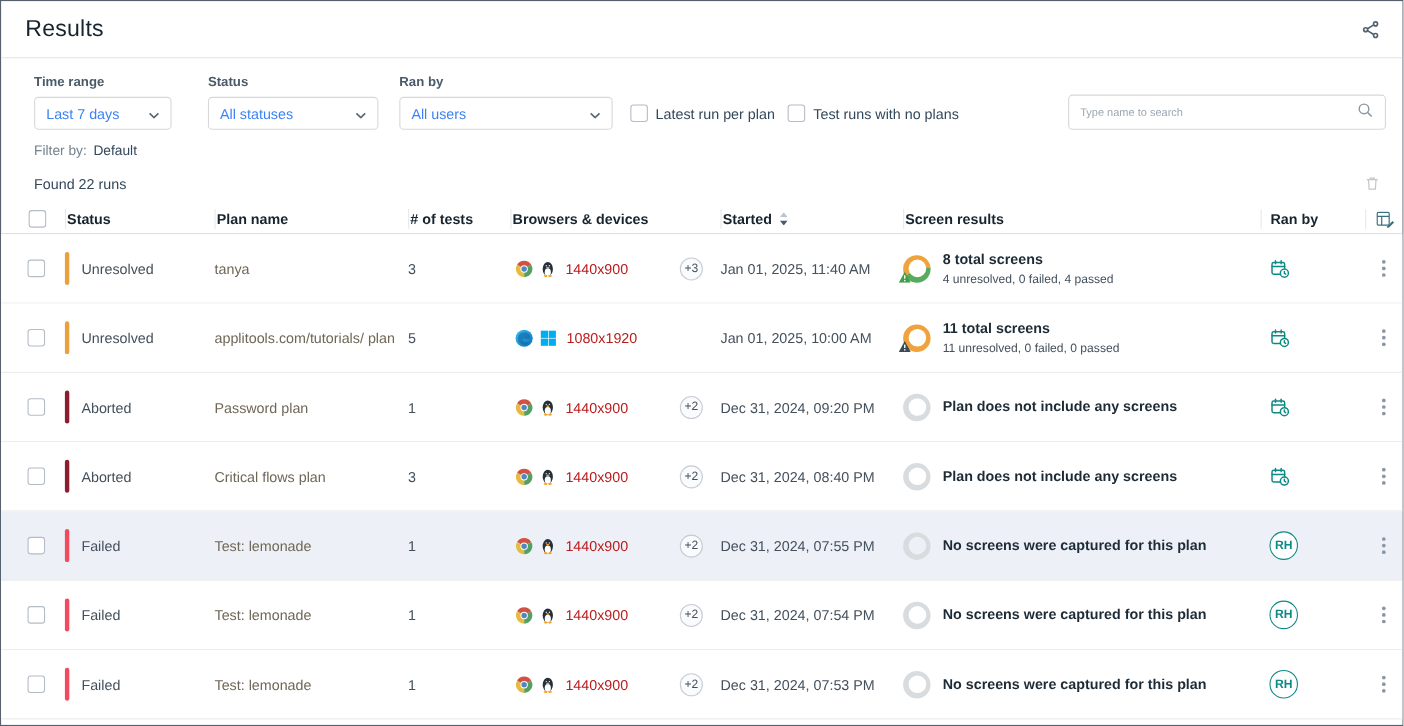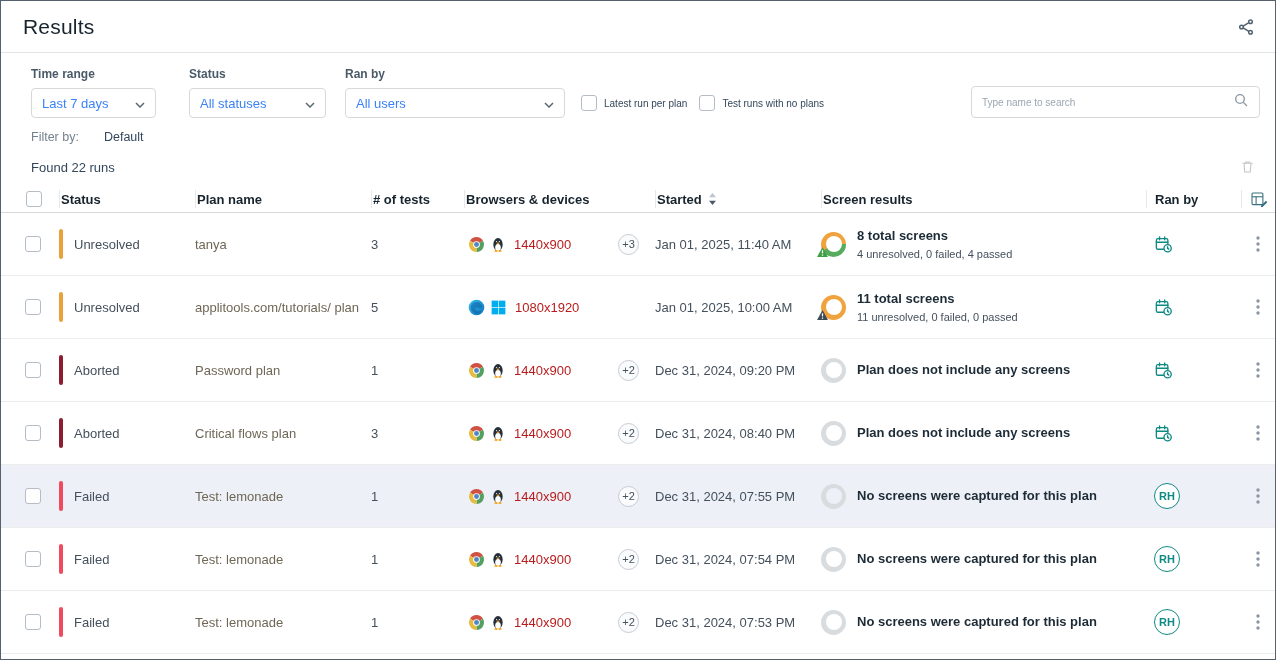--- a/index.html
+++ b/index.html
@@ -9,30 +9,30 @@
   
   .topbar{display:flex;align-items:center;justify-content:space-between;height:52px;padding:0 20px 0 22px;border-bottom:1px solid #e4e4e4}
   .title{font-size:21px;font-weight:400;color:#16242f;letter-spacing:.2px}
   .iconbtn{display:inline-flex;align-items:center;justify-content:center;cursor:pointer;background:none;border:none}
 
   
   .filters{display:flex;align-items:flex-end;padding:14px 15px 0 30px}
   .fgroup{display:flex;flex-direction:column}
   .flabel{font-size:12px;font-weight:700;color:#4a5a68;margin-bottom:7px}
   .select{height:30px;border:1px solid #d8d8d8;border-radius:4px;background:#fff;display:flex;align-items:center;justify-content:space-between;padding:0 10px;font-size:13px;color:#3b82f6;cursor:pointer}
-  .w1{width:125px}.w2{width:137px}.w3{width:220px}
+  .w1{width:125px}.w2{width:155px}.w3{width:194px}
   .ml1{margin-left:33px}.ml2{margin-left:19px}
-  .cbgroup{display:flex;align-items:center;height:30px;margin-left:16px;gap:7px;font-size:10px;color:#33475b;cursor:pointer}
+  .cbgroup{display:flex;align-items:center;height:30px;margin-left:16px;gap:7px;font-size:13px;color:#33475b;cursor:pointer}
   .cbgroup + .cbgroup{margin-left:12px}
   .cb{display:inline-block;width:16px;height:16px;border:1px solid #b4bcc6;border-radius:3px;background:#fff;cursor:pointer;flex:none}
   .search{margin-left:auto;width:289px;height:32px;border:1px solid #d8d8d8;border-radius:4px;display:flex;align-items:center;padding:0 10px;background:#fff}
   .search input{flex:1;border:none;outline:none;font-size:10px;color:#33475b;font-family:"Liberation Sans",sans-serif;background:transparent}
   .search input::placeholder{color:#9aa7b2}
 
-  .filterby{padding:12px 20px 0 30px;font-size:12.5px;color:#74828e;display:flex;gap:25px;align-items:flex-start}
+  .filterby{padding:12px 20px 0 30px;font-size:12.5px;color:#74828e;display:flex;gap:6px;align-items:flex-start}
   .filterby .val{color:#33475b;cursor:pointer}
   .found{padding:15px 20px 0 30px;font-size:13px;color:#33475b;display:flex;align-items:center;justify-content:space-between}
 
   
   .table{margin-top:11px}
   .thead{display:flex;align-items:center;height:27px;border-bottom:1px solid #d9d9d9;font-size:13px;font-weight:700;color:#17242e}
   .th{display:flex;align-items:center;height:18px;border-left:1px solid #e8e8e8;padding-left:1px}
   .th:first-child{border-left:none}
   .c0{width:58px;flex:none}.c1{width:136px;flex:none}.c2{width:176px;flex:none}.c3{width:93px;flex:none}
   .c4{width:191px;flex:none}.c5{width:166px;flex:none}.c6{width:325px;flex:none}.c7{width:95px;flex:none;padding-left:8px}

